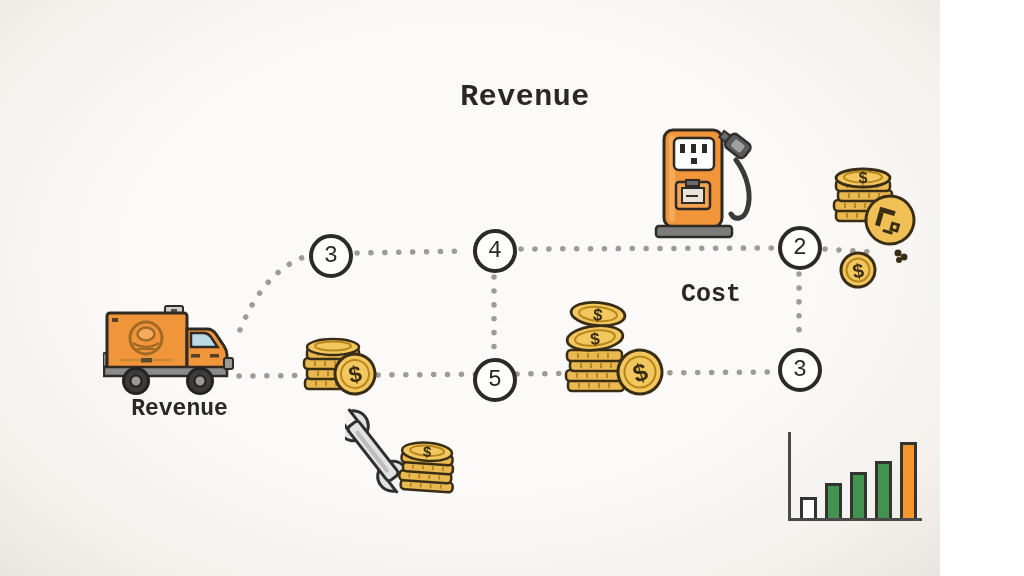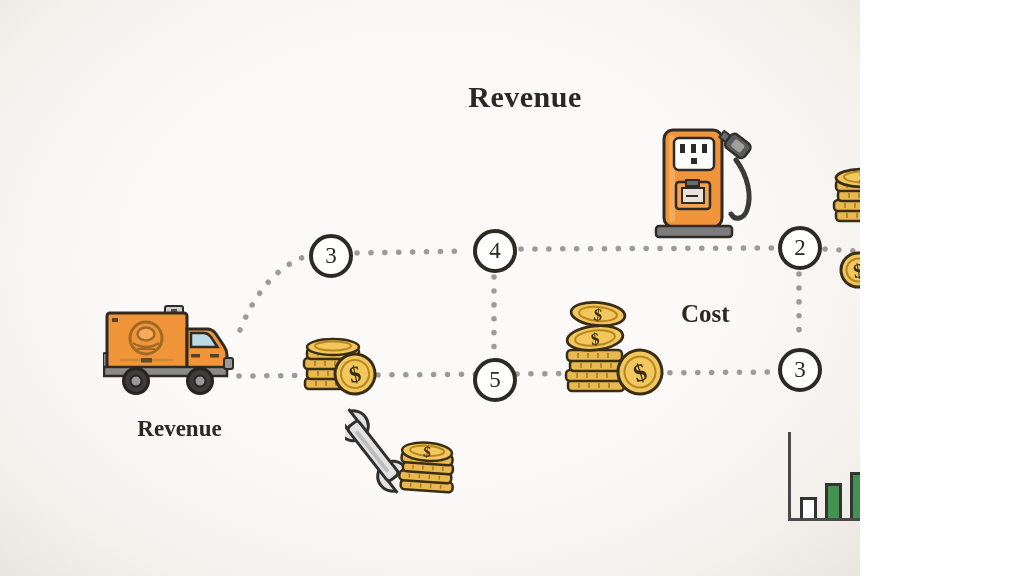--- a/index.html
+++ b/index.html
@@ -1,26 +1,26 @@
 <!DOCTYPE html>
 <html><head>
 <meta charset="utf-8">
 <style>
   html,body{margin:0;padding:0;background:#ffffff;}
   .stage{
-    position:relative;width:860px;height:576px;overflow:hidden;
+    position:relative;width:940px;height:576px;overflow:hidden;
     background:radial-gradient(ellipse at 50% 45%, #fbfaf8 50%, #f4f1ed 82%, #e9e6e1 100%);
-    font-family:Liberation Serif, serif;
+    font-family:Liberation Mono, monospace;
   }
   .abs{position:absolute;}
   .title{
     position:absolute;left:0;top:80px;width:1050px;text-align:center;
     font-size:30px;font-weight:bold;color:#2b2723;letter-spacing:.5px;
   }
-  .label{position:absolute;font-weight:bold;color:#2b2723;margin-top:20px;}
+  .label{position:absolute;font-weight:bold;color:#2b2723;}
   .truck-label{left:122px;top:396px;width:115px;text-align:center;font-size:23px;}
   .cost-label{left:681px;top:280px;font-size:25px;}
   .node{
     position:absolute;width:36px;height:36px;border-radius:50%;
     background:#fefefd;border:4px solid #2d2a26;
     display:flex;align-items:center;justify-content:center;
     font-size:23px;font-weight:500;color:#2b2723;z-index:5;
   }
   .paths-svg{position:absolute;left:0;top:0;pointer-events:none;z-index:1;}
   .icon{z-index:3;}

